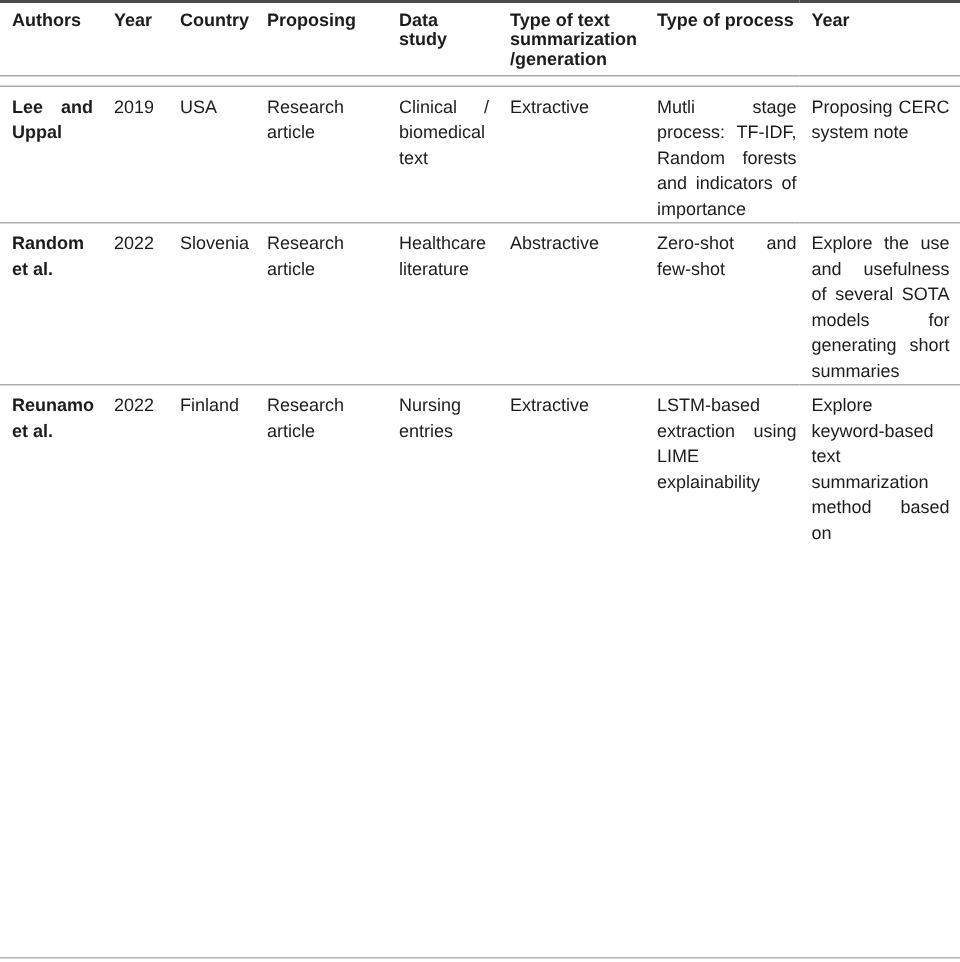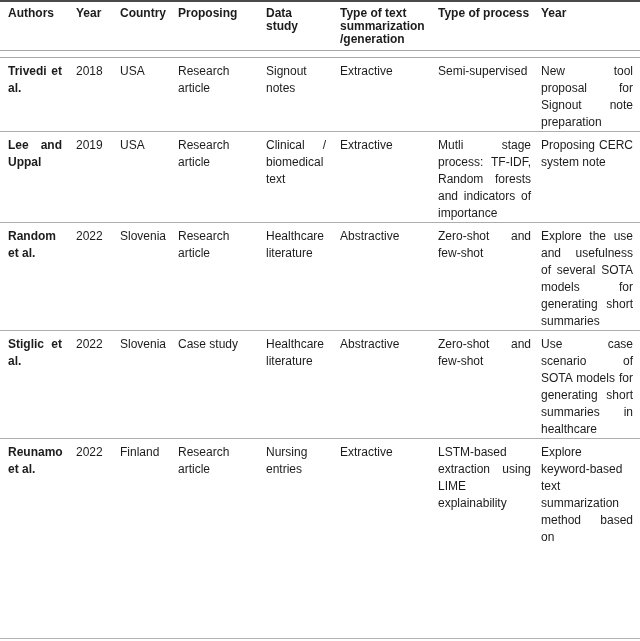--- a/index.html
+++ b/index.html
@@ -99,30 +99,20 @@
         <th class="col-learning">Type of process</th>
         <th class="col-goal">Year</th>
       </tr>
     </thead>
     <tbody>
       <tr class="gap-row">
           <td colspan="8"></td>
         </tr>
 
 
-      <tr class="r2">
-        <td class="cell-authors">Trivedi et al.</td>
-        <td>2018</td>
-        <td>USA</td>
-        <td>Research article</td>
-        <td>Signout notes</td>
-        <td>Extractive</td>
-        <td class="cell-learning">Semi-supervised</td>
-        <td class="cell-goal">New tool proposal for Signout note preparation</td>
-      </tr>
 
       <tr class="r3">
         <td class="cell-authors">Lee and Uppal</td>
         <td>2019</td>
         <td>USA</td>
         <td>Research article</td>
         <td>Clinical / biomedical text</td>
         <td>Extractive</td>
         <td class="cell-learning">Mutli stage process: TF-IDF, Random forests and indicators of importance</td>
         <td class="cell-goal">Proposing CERC system note</td>
@@ -133,30 +123,20 @@
         <td class="cell-authors">Random et al.</td>
         <td>2022</td>
         <td>Slovenia</td>
         <td>Research article</td>
         <td>Healthcare literature</td>
         <td>Abstractive</td>
         <td class="cell-learning">Zero-shot and few-shot</td>
         <td class="cell-goal">Explore the use and usefulness of several SOTA models for generating short summaries</td>
       </tr>
 
-      <tr class="r6">
-        <td class="cell-authors">Stiglic et al.</td>
-        <td>2022</td>
-        <td>Slovenia</td>
-        <td>Case study</td>
-        <td>Healthcare literature</td>
-        <td>Abstractive</td>
-        <td class="cell-learning">Zero-shot and few-shot</td>
-        <td class="cell-goal">Use case scenario of SOTA models for generating short summaries in healthcare</td>
-      </tr>
 
       <tr class="r7">
         <td class="cell-authors">Reunamo et al.</td>
         <td>2022</td>
         <td>Finland</td>
         <td>Research article</td>
         <td>Nursing entries</td>
         <td>Extractive</td>
         <td class="cell-learning">LSTM-based extraction using LIME explainability</td>
         <td class="cell-goal">Explore keyword-based text summarization method based on</td>

